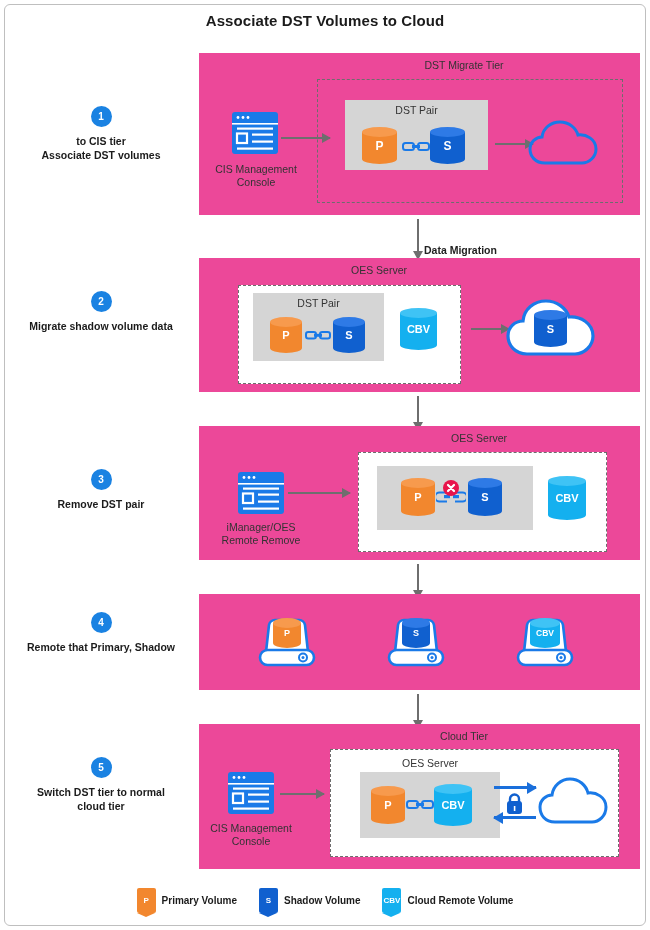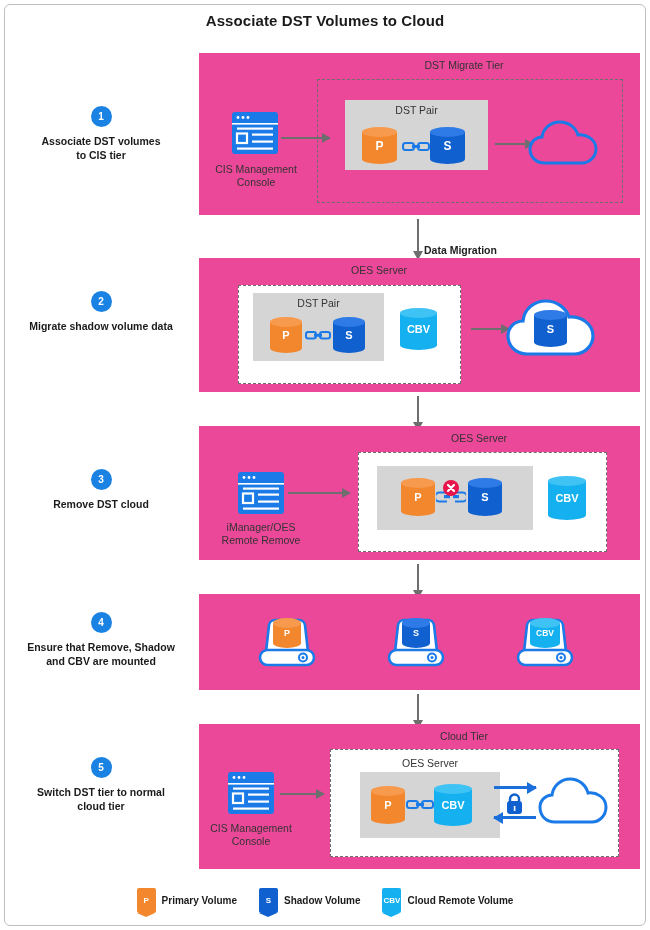--- a/index.html
+++ b/index.html
@@ -143,22 +143,22 @@
 </style>
 </head>
 <body>
 
 <div class="frame"></div>
 
 <div class="title">Associate DST Volumes to Cloud</div>
 
 <div class="step-label" style="top:106px">
   <div class="badge">1</div>
+  <div class="step-text">to CIS tier</div>
   <div class="step-text">Associate DST volumes</div>
-  <div class="step-text">to CIS tier</div>
 </div>
 
 <div class="panel" style="left:199px; top:53px; width:441px; height:162px;">
   <div class="boxlabel" style="top:6px; left:110px; width:310px;">DST Migrate Tier</div>
 </div>
 
 <div class="dashed transparent" style="left:317px; top:79px; width:306px; height:124px;"></div>
 
 <svg class="console" style="left:232px; top:112px;" viewBox="0 0 46 42">
   <rect x="0" y="0" width="46" height="42" rx="3" fill="#1a7ae8"></rect>
@@ -261,21 +261,21 @@
   <div class="bot"></div>
     <div class="body"></div>
     <div class="top"></div>
   <div class="lbl" style="font-size:11px">S</div>
 </div>
 
 <div class="arrow-v" style="left:417px; top:396px; height:26px;"></div>
 
 <div class="step-label" style="top:469px">
   <div class="badge">3</div>
-  <div class="step-text">Remove DST cloud</div>
+  <div class="step-text">Remove DST pair</div>
 </div>
 
 <div class="panel" style="left:199px; top:426px; width:441px; height:134px;">
   <div class="boxlabel" style="top:6px; left:160px; width:240px;">OES Server</div>
 </div>
 
 <div class="dashed" style="left:358px; top:452px; width:249px; height:100px;"></div>
 
 <svg class="console" style="left:238px; top:472px;" viewBox="0 0 46 42">
   <rect x="0" y="0" width="46" height="42" rx="3" fill="#1a7ae8"></rect>
@@ -326,22 +326,21 @@
   <div class="bot"></div>
     <div class="body"></div>
     <div class="top"></div>
   <div class="lbl" style="font-size:11px">CBV</div>
 </div>
 
 <div class="arrow-v" style="left:417px; top:564px; height:26px;"></div>
 
 <div class="step-label" style="top:612px">
   <div class="badge">4</div>
-  <div class="step-text">Ensure that Remove, Shadow</div>
-  <div class="step-text">and CBV are mounted</div>
+  <div class="step-text">Remote that Primary, Shadow</div>
 </div>
 
 <div class="panel" style="left:199px; top:594px; width:441px; height:96px;"></div>
 
 <svg class="drive" style="left:256px; top:612px;" viewBox="0 0 62 56">
   <path d="M10 40 L13 13 A6 6 0 0 1 19 8 L43 8 A6 6 0 0 1 49 13 L52 40 Z" fill="#fff" stroke="#1a7ae8" stroke-width="2.6" stroke-linejoin="round"></path>
   <rect x="4" y="38" width="54" height="15" rx="7.5" fill="#fff" stroke="#1a7ae8" stroke-width="2.6"></rect>
   <circle cx="47" cy="45.5" r="4" fill="none" stroke="#1a7ae8" stroke-width="2"></circle>
   <circle cx="47" cy="45.5" r="1.5" fill="#1a7ae8"></circle>
 </svg>

